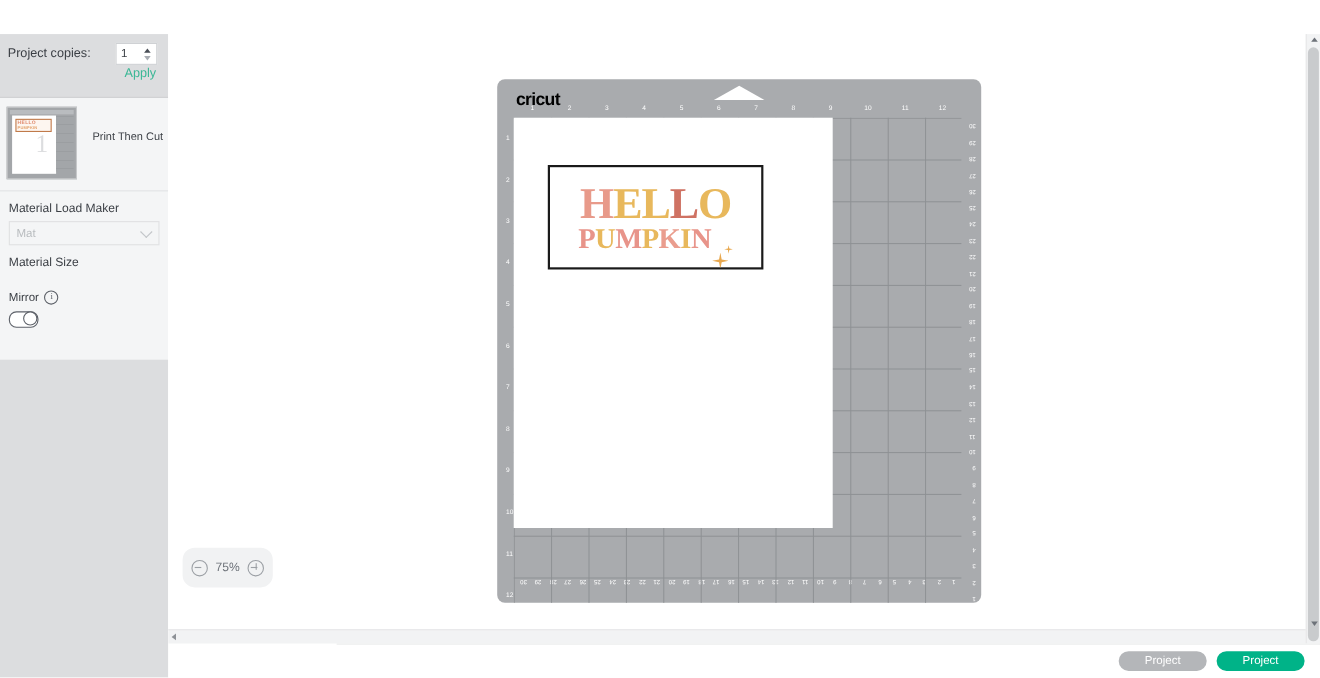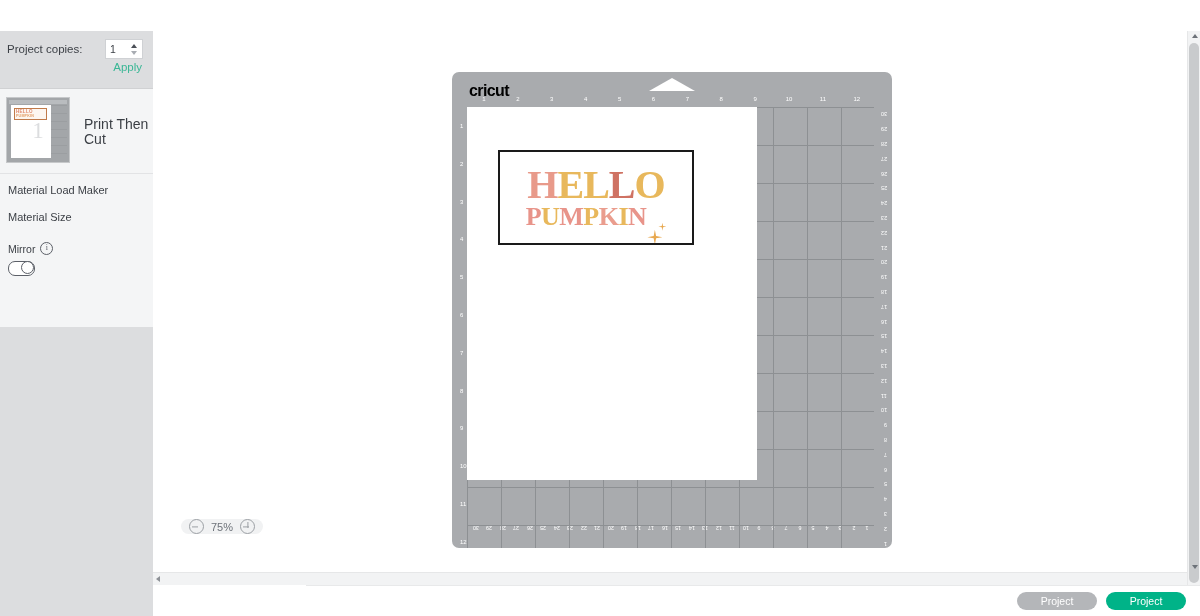--- a/index.html
+++ b/index.html
@@ -95,21 +95,21 @@
   .mini-pump { font-size: 3.6px; color: #e4a06a; letter-spacing: .2px; font-weight: bold; line-height: 4px; padding-left: 1px; }
   .mat-thumb-num {
     position: absolute; left: 0; right: 0; top: 20px; text-align: center;
     font-size: 23px; color: #dcdddf; font-family: "Liberation Serif", serif;
   }
   .mat-grid-right {
     position: absolute; right: 2px; top: 7px; width: 16px; bottom: 6px;
     background: repeating-linear-gradient(to bottom, #9b9ea1 0 1px, #a3a6a9 1px 8px);
   }
   .mat-card-label {
-    font-size: 14px; color: #3b3f45; padding: 20px 0 0 14px; line-height: 15px;
+    font-size: 10px; color: #3b3f45; padding: 20px 0 0 14px; line-height: 15px;
   }
 
   .field-group { padding: 10px 8px 0 8px; }
   .field-label { font-size: 11px; color: #3b3f45; margin-bottom: 5px; }
   .select {
     position: relative; height: 22px; border: 1px solid #d2d4d6;
     background: #ffffff; box-sizing: border-box; display: flex;
     align-items: center; padding-left: 6px; font-size: 10.5px; color: #3b3f45;
     cursor: pointer;
   }
@@ -217,22 +217,22 @@
   .sparkles { display: inline-block; position: relative; width: 20px; }
   .spark {
     position: absolute; background: #e8a84f;
     clip-path: polygon(50% 0%, 58% 42%, 100% 50%, 58% 58%, 50% 100%, 42% 58%, 0% 50%, 42% 42%);
   }
   .spark-big { width: 15px; height: 15px; left: 1px; top: 5px; }
   .spark-sm { width: 8px; height: 8px; left: 12px; top: -2px; }
 
   
   .zoom-ctl {
-    position: absolute; left: 28px; bottom: 40px;
-    height: 15px; padding: 0 8px; background: #f1f2f3; border-radius: 11px;
+    position: absolute; left: 13px; bottom: 40px;
+    height: 36px; padding: 0 8px; background: #f1f2f3; border-radius: 11px;
     display: flex; align-items: center; gap: 7px;
   }
   .zoom-btn {
     width: 13px; height: 13px; border: 1.2px solid #9ca0a5; border-radius: 50%;
     position: relative; cursor: pointer; flex: none;
   }
   .zoom-btn::before {
     content: ""; position: absolute; left: 2.4px; top: 50%; width: 6px;
     height: 1.2px; background: #9ca0a5; transform: translateY(-50%);
   }
@@ -319,20 +319,24 @@
           </div>
         </div>
         <div class="mat-grid-right"></div>
         <div class="mat-thumb-num">1</div>
       </div>
       <div class="mat-card-label">Print Then Cut</div>
     </div>
 
     <div class="field-group">
       <div class="field-label">Material Load Maker</div>
+      <div class="select disabled">
+        <span>Mat</span>
+        <span class="chev"></span>
+      </div>
     </div>
 
     <div class="field-group">
       <div class="field-label">Material Size</div>
     </div>
 
     <div class="mirror-row">
       <div class="mirror-label">Mirror</div>
       <div class="info-icon">i</div>
     </div>

